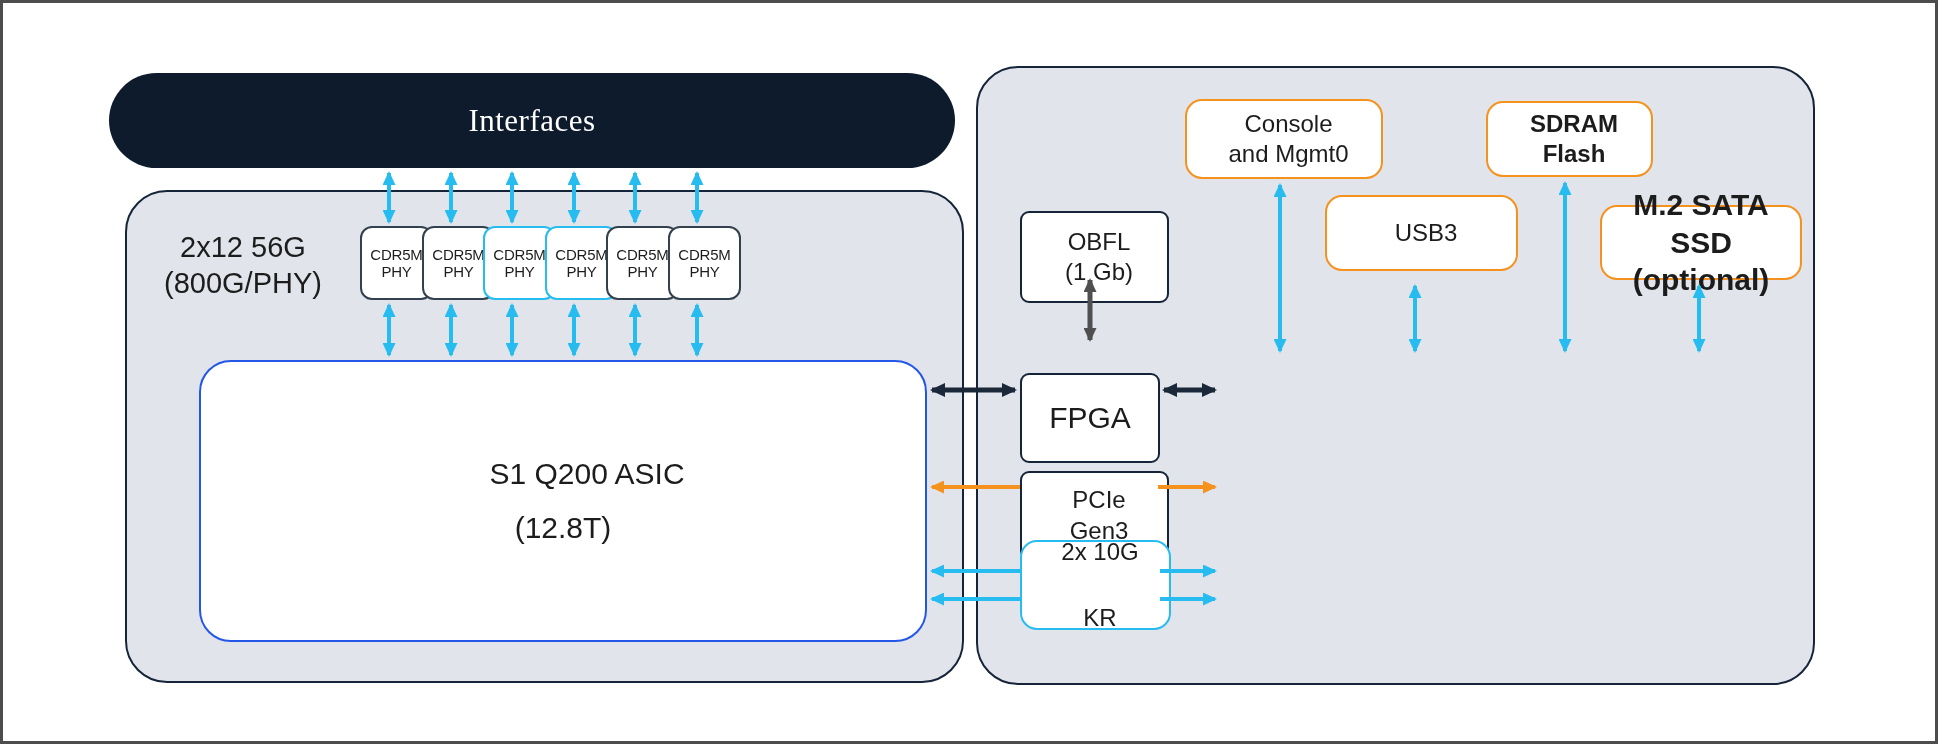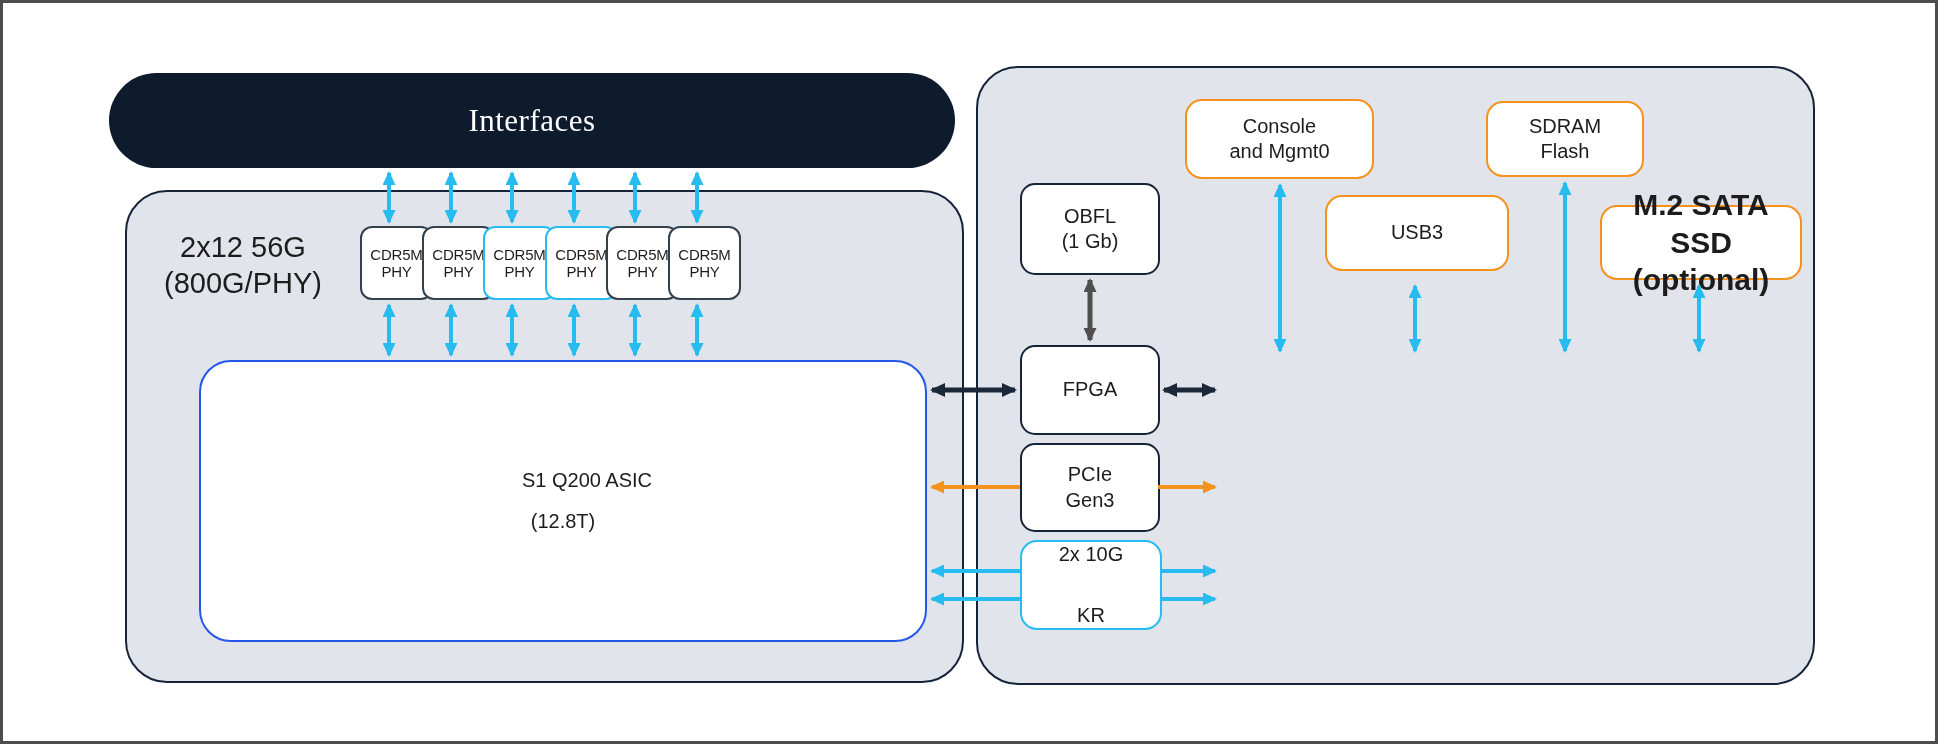--- a/index.html
+++ b/index.html
@@ -35,26 +35,26 @@
     border-radius:48px;
     display:flex;align-items:center;justify-content:center;font-family:Liberation Serif, serif;
   }
   .pill span{color:#ffffff;font-size:31px;letter-spacing:.5px;}
   .box{
     position:absolute;
     background:#ffffff;
     display:flex;flex-direction:column;align-items:center;justify-content:center;
     text-align:center;line-height:1.26;
   }
-  .b-dark{border:2.5px solid var(--navy);border-radius:15px;}
+  .b-dark{border:2.5px solid var(--navy);border-radius:9px;margin-top:28px;}
   .b-orange{border:2.5px solid var(--orange);border-radius:17px;}
   .b-cyan{border:2.5px solid var(--cyan);border-radius:17px;}
   .b-blue{border:2px solid var(--asic-blue);border-radius:32px;}
-  .f30{font-size:20px;justify-content:center;}
-  .f28{font-size:20px;}
+  .f30{font-size:30px;justify-content:center;}
+  .f28{font-size:24px;padding-left:9px;}
   .f27{font-size:30px;font-weight:bold;}
   .grouplabel{
     position:absolute;left:130px;top:226px;width:220px;
     text-align:center;font-size:29px;line-height:36px;
   }
   .phy{
     position:absolute;top:223px;width:73px;height:74px;
     background:#fff;border-radius:12px;box-sizing:border-box;
     display:flex;flex-direction:column;align-items:center;justify-content:center;
     font-size:15px;line-height:17px;letter-spacing:-0.2px;text-align:center;
@@ -134,21 +134,21 @@
   <div class="box b-cyan f28" style="left:1017px;top:537px;width:138px;height:86px;gap:35px;">
     <div>2x 10G</div>
     <div>KR</div>
   </div>
 
   <div class="box b-orange f28" style="left:1182px;top:96px;width:185px;height:76px;">
     <div>Console</div>
     <div>and Mgmt0</div>
   </div>
 
-  <div class="box b-orange f28" style="left:1483px;top:98px;width:154px;height:72px;">
+  <div class="box b-orange f28" style="left:1483px;top:98px;width:154px;height:72px;font-weight:bold;">
     <div>SDRAM</div>
     <div>Flash</div>
   </div>
 
   <div class="box b-orange f28" style="left:1322px;top:192px;width:180px;height:72px;">
     <div>USB3</div>
   </div>
 
   <div class="box b-orange f27" style="left:1597px;top:202px;width:198px;height:71px;">
     <div>M.2 SATA SSD</div>

